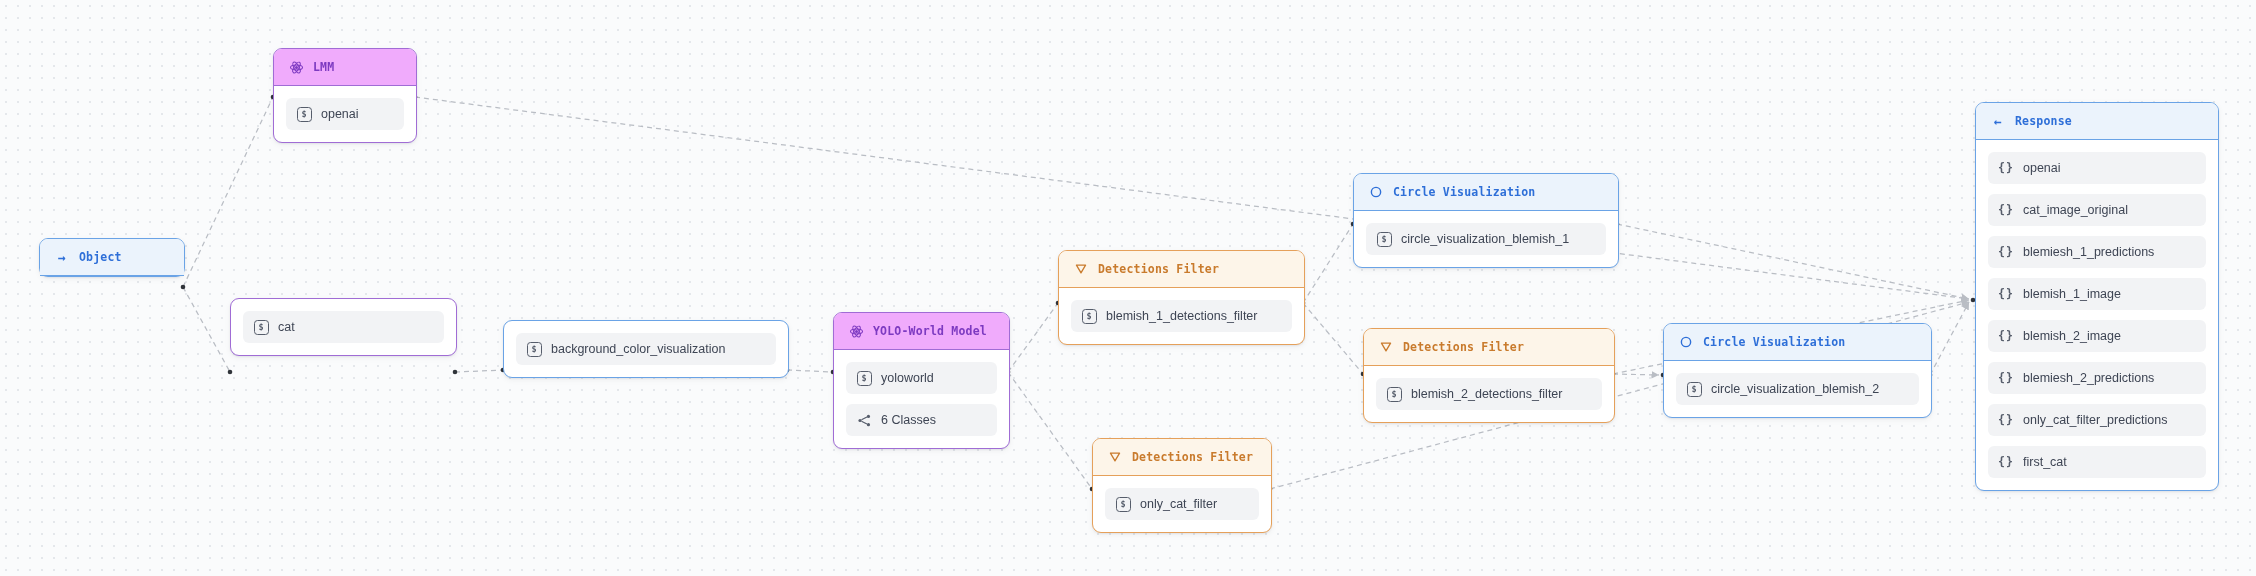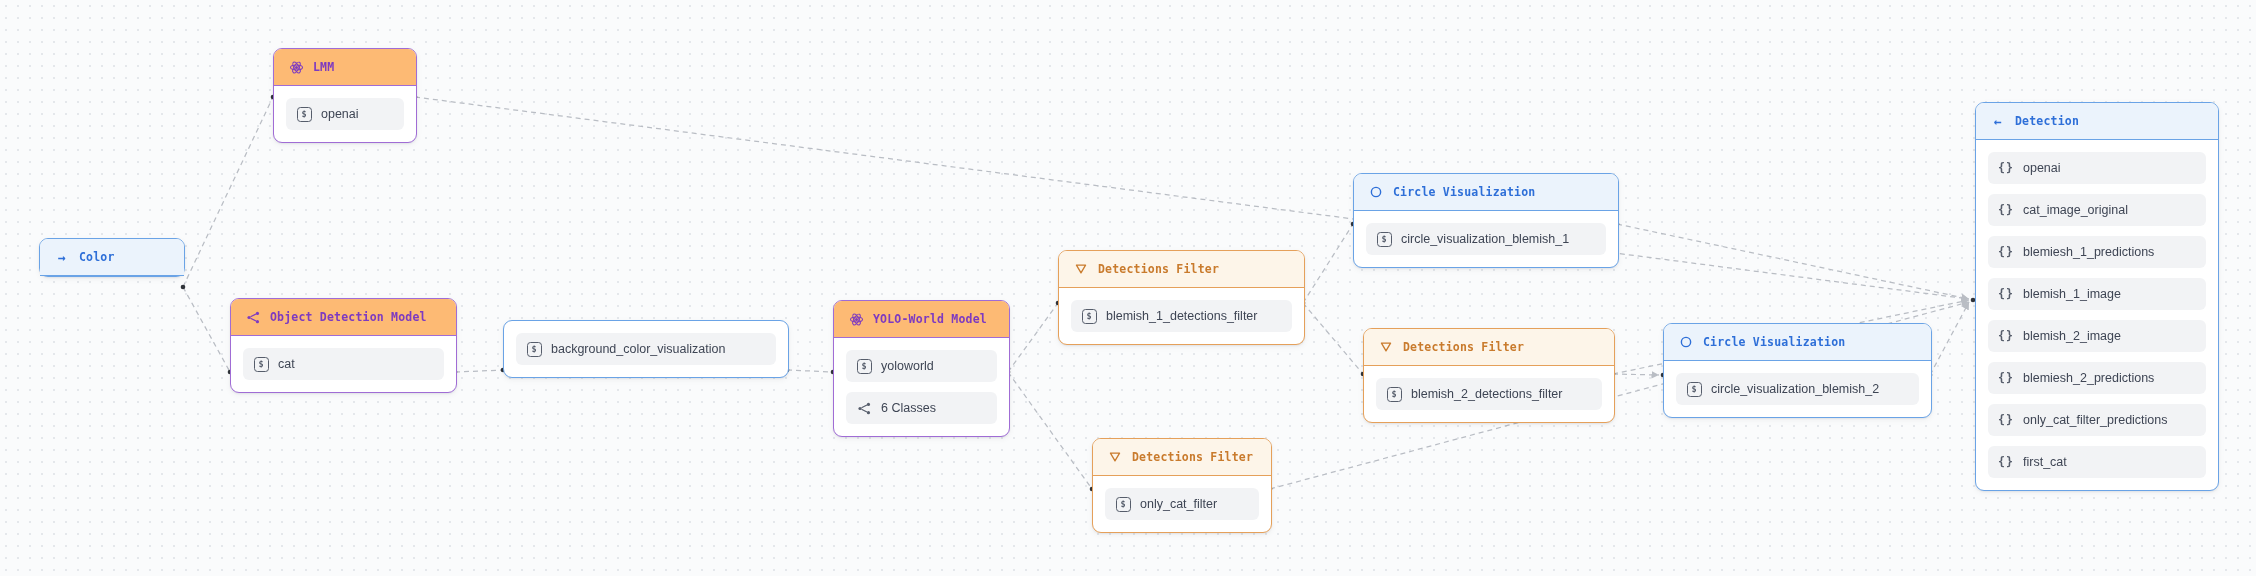--- a/index.html
+++ b/index.html
@@ -34,21 +34,21 @@
   .sbox{
     width:13px;height:13px;border:1.3px solid #565d6b;border-radius:3.5px;
     display:flex;align-items:center;justify-content:center;
     font-family:"DejaVu Sans Mono",monospace;font-size:8.5px;font-weight:700;color:#565d6b;
   }
   .braces{font-family:"DejaVu Sans Mono",monospace;font-size:11.5px;font-weight:700;color:#565d6b;letter-spacing:1px;}
   
   .t-blue{border-color:#6aa3e6;}
   .t-blue .hd{background:#ebf3fc;border-bottom-color:#6aa3e6;color:#2e6fd8;}
   .t-purple{border-color:#a06cd5;}
-  .t-purple .hd{background:#fdba74;border-bottom-color:#a06cd5;color:#7d3ac1;text-align:center;}
+  .t-purple .hd{background:#f0abfc;border-bottom-color:#a06cd5;color:#7d3ac1;text-align:center;}
   .t-orange{border-color:#e5a05a;}
   .t-orange .hd{background:#fdf5e9;border-bottom-color:#e5a05a;color:#c97b2d;}
   svg.ic{display:block;}
 </style>
 </head>
 <body>
 
 <div class="canvas">
 
   <svg id="edge-layer" width="2256" height="576" viewBox="0 0 2256 576">
@@ -89,21 +89,21 @@
       <circle cx="1663" cy="375" r="2.3" fill="#30343a"></circle>
       <circle cx="1930" cy="375" r="2.3" fill="#30343a"></circle>
       <circle cx="1092" cy="489" r="2.3" fill="#30343a"></circle>
       <circle cx="1270" cy="489" r="2.3" fill="#30343a"></circle>
       <circle cx="1973" cy="300" r="2.3" fill="#30343a"></circle>
     </svg>
 
   <div class="node t-blue" style="left:39px;top:238px;width:144px">
     <div class="hd">
       <span class="hic txt">→</span>
-      <span>Color</span>
+      <span>Object</span>
     </div>
   </div>
 
   <div class="node t-purple" style="left:273px;top:48px;width:142px">
     <div class="hd">
       <span class="hic">
         <svg class="ic" width="15" height="15" viewBox="0 0 16 16" fill="none" stroke="currentColor" stroke-width="1.1">
           <circle cx="8" cy="8" r="1.6" fill="currentColor" stroke="none"></circle>
           <ellipse cx="8" cy="8" rx="6.4" ry="2.6"></ellipse>
           <ellipse cx="8" cy="8" rx="6.4" ry="2.6" transform="rotate(60 8 8)"></ellipse>
@@ -116,31 +116,20 @@
       <div class="chip">
         <span class="cic">
             <span class="sbox">$</span>
           </span>
         <span>openai</span>
       </div>
     </div>
   </div>
 
   <div class="node t-purple" style="left:230px;top:298px;width:225px">
-    <div class="hd">
-      <span class="hic">
-        <svg class="ic" width="15" height="15" viewBox="0 0 16 16" fill="none" stroke="currentColor" stroke-width="1.3">
-          <circle cx="3.2" cy="8" r="1.7" fill="currentColor" stroke="none"></circle>
-          <circle cx="12.2" cy="3.6" r="1.7" fill="currentColor" stroke="none"></circle>
-          <circle cx="12.2" cy="12.4" r="1.7" fill="currentColor" stroke="none"></circle>
-          <path d="M4.8 7.2 L10.6 4.3 M4.8 8.8 L10.6 11.7"></path>
-        </svg>
-      </span>
-      <span>Object Detection Model</span>
-    </div>
     <div class="bd">
       <div class="chip">
         <span class="cic">
             <span class="sbox">$</span>
           </span>
         <span>cat</span>
       </div>
     </div>
   </div>
 
@@ -148,21 +137,21 @@
     <div class="bd">
       <div class="chip">
         <span class="cic">
             <span class="sbox">$</span>
           </span>
         <span>background_color_visualization</span>
       </div>
     </div>
   </div>
 
-  <div class="node t-purple" style="left:833px;top:300px;width:175px">
+  <div class="node t-purple" style="left:833px;top:312px;width:175px">
     <div class="hd">
       <span class="hic">
         <svg class="ic" width="15" height="15" viewBox="0 0 16 16" fill="none" stroke="currentColor" stroke-width="1.1">
           <circle cx="8" cy="8" r="1.6" fill="currentColor" stroke="none"></circle>
           <ellipse cx="8" cy="8" rx="6.4" ry="2.6"></ellipse>
           <ellipse cx="8" cy="8" rx="6.4" ry="2.6" transform="rotate(60 8 8)"></ellipse>
           <ellipse cx="8" cy="8" rx="6.4" ry="2.6" transform="rotate(120 8 8)"></ellipse>
         </svg>
       </span>
       <span>YOLO-World Model</span>
@@ -279,21 +268,21 @@
             <span class="sbox">$</span>
           </span>
         <span>only_cat_filter</span>
       </div>
     </div>
   </div>
 
   <div class="node t-blue" style="left:1975px;top:102px;width:242px">
     <div class="hd">
       <span class="hic txt">←</span>
-      <span>Detection</span>
+      <span>Response</span>
     </div>
     <div class="bd">
       <div class="chip">
         <span class="cic">
             <span class="braces">{}</span>
           </span>
         <span>openai</span>
       </div>
       <div class="chip">
         <span class="cic">

